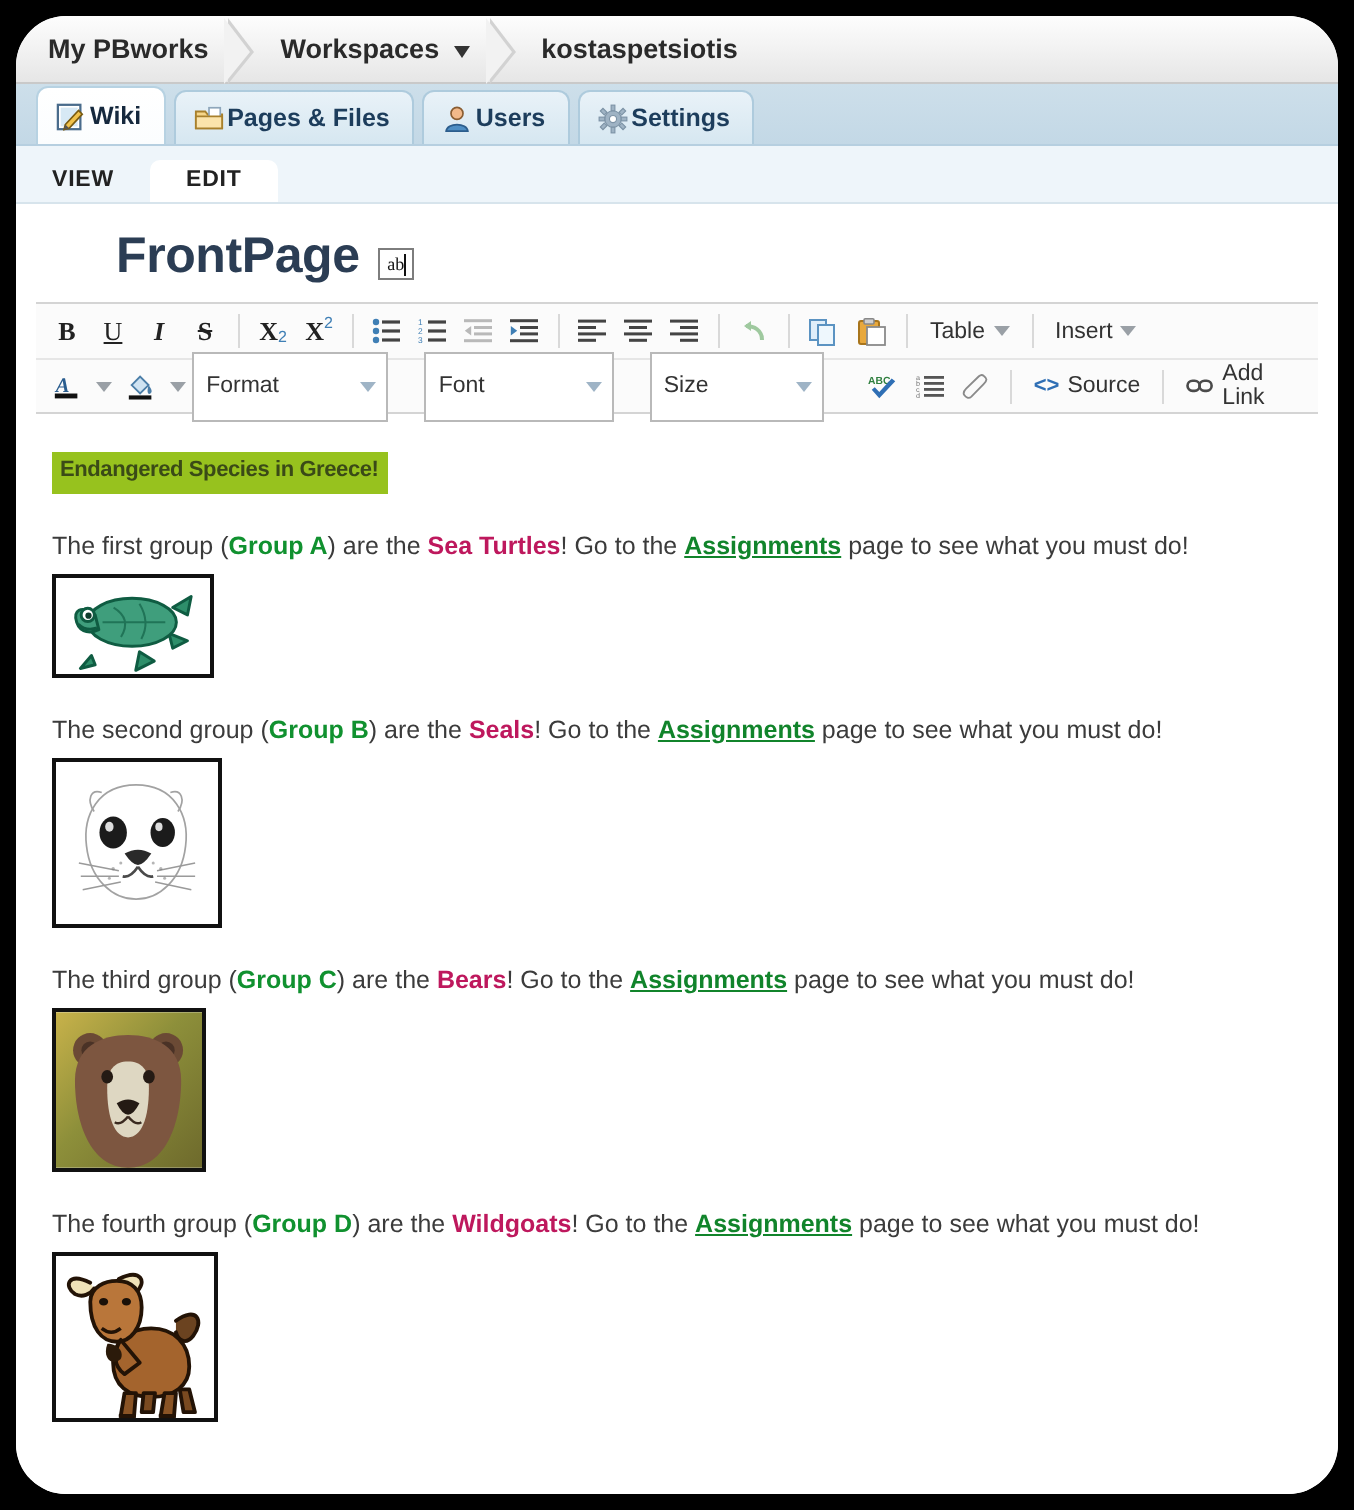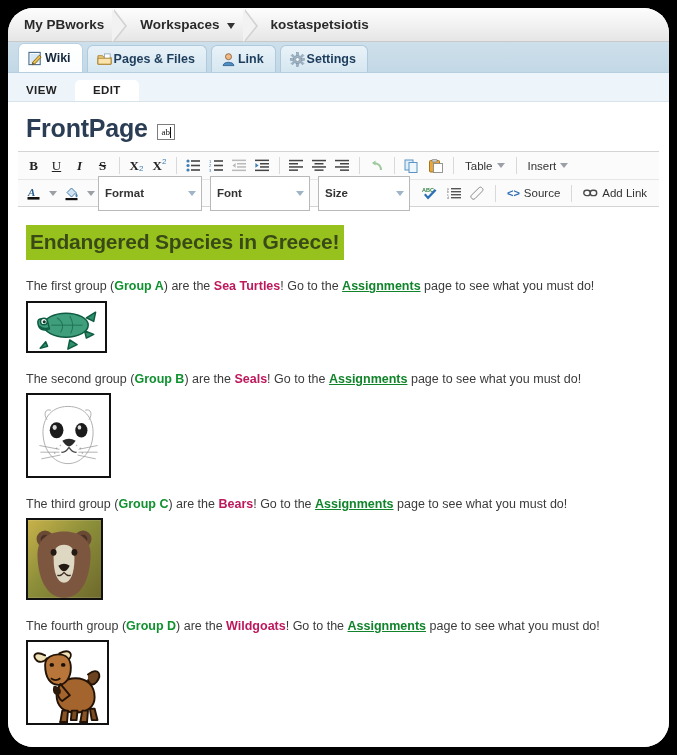--- a/index.html
+++ b/index.html
@@ -132,20 +132,21 @@
   
   .editor-body {
     background: #fff;
     padding: 0 0 0 0;
     height: 645px;
     position: relative;
   }
   .page-title-row {
     display: flex; align-items: center; gap: 9px;
     padding: 12px 0 8px 18px;
+    margin-left: 32px;
   }
   .page-title {
     font-size: 25px;
     font-weight: bold;
     color: #2b3d54;
     letter-spacing: -0.2px;
   }
   .rename-icon {
     width: 18px; height: 16px;
     border: 1px solid #7d7d7d;
@@ -215,41 +216,40 @@
   .tb-select {
     height: 35px;
     min-width: 80px;
     border: 1px solid #b9b9b9;
     background: #fff;
     display: flex; align-items: center;
     justify-content: space-between;
     font-size: 11.5px;
     color: #333;
     padding: 0 2px 0 6px;
-    margin-right: 8px;
+    margin-right: 18px;
     cursor: pointer;
-    font-weight: bold;
   }
   .tb-select .tiny-caret { border-top-color:#9fb4c6; margin-right:3px;}
   .sel-format { width: 104px; }
   .sel-font   { width: 100px; }
   .sel-size   { width: 92px; text-align: center;  }
 
   
   .doc {
     padding: 18px 14px 10px 18px;
     font-size: 12.5px;
     color: #3b3b3b;
     line-height: 1.45;
   }
   .hl-heading {
     display: inline-block;
     background: #97c21e;
     color: #3a4a17;
-    font-size: 21px;
+    font-size: 11px;
     font-weight: bold;
     padding: 2px 5px 3px 4px;
     letter-spacing: -0.2px;
   }
   .para { margin: 17px 0 0 0; }
   .para.first { margin-top: 21px; }
   .grp { color: #10912f; font-weight: bold; }
   .strongname { color: #be185d; font-weight: bold; }
   .alink {
     color: #11842b;
@@ -316,21 +316,21 @@
         <span>Pages &amp; Files</span>
       </div>
 
       <div class="navtab">
         <span class="ico">
           <svg viewBox="0 0 16 16">
             <circle cx="8" cy="5" r="3.2" fill="#f2b98a" stroke="#8a5d32" stroke-width="0.9"></circle>
             <path d="M2.2 14.5 C2.6 9.8 13.4 9.8 13.8 14.5 Z" fill="#4e8ec4" stroke="#2c5d8c" stroke-width="0.9"></path>
           </svg>
         </span>
-        <span>Link</span>
+        <span>Users</span>
       </div>
 
       <div class="navtab">
         <span class="ico">
           <svg viewBox="0 0 16 16">
             <g fill="#9fb3c4" stroke="#7d93a6" stroke-width="0.6">
               <circle cx="8" cy="8" r="4.4"></circle>
               <rect x="7" y="0.6" width="2" height="3"></rect>
                 <rect x="7" y="12.4" width="2" height="3"></rect>
               <rect x="0.6" y="7" width="3" height="2"></rect>

